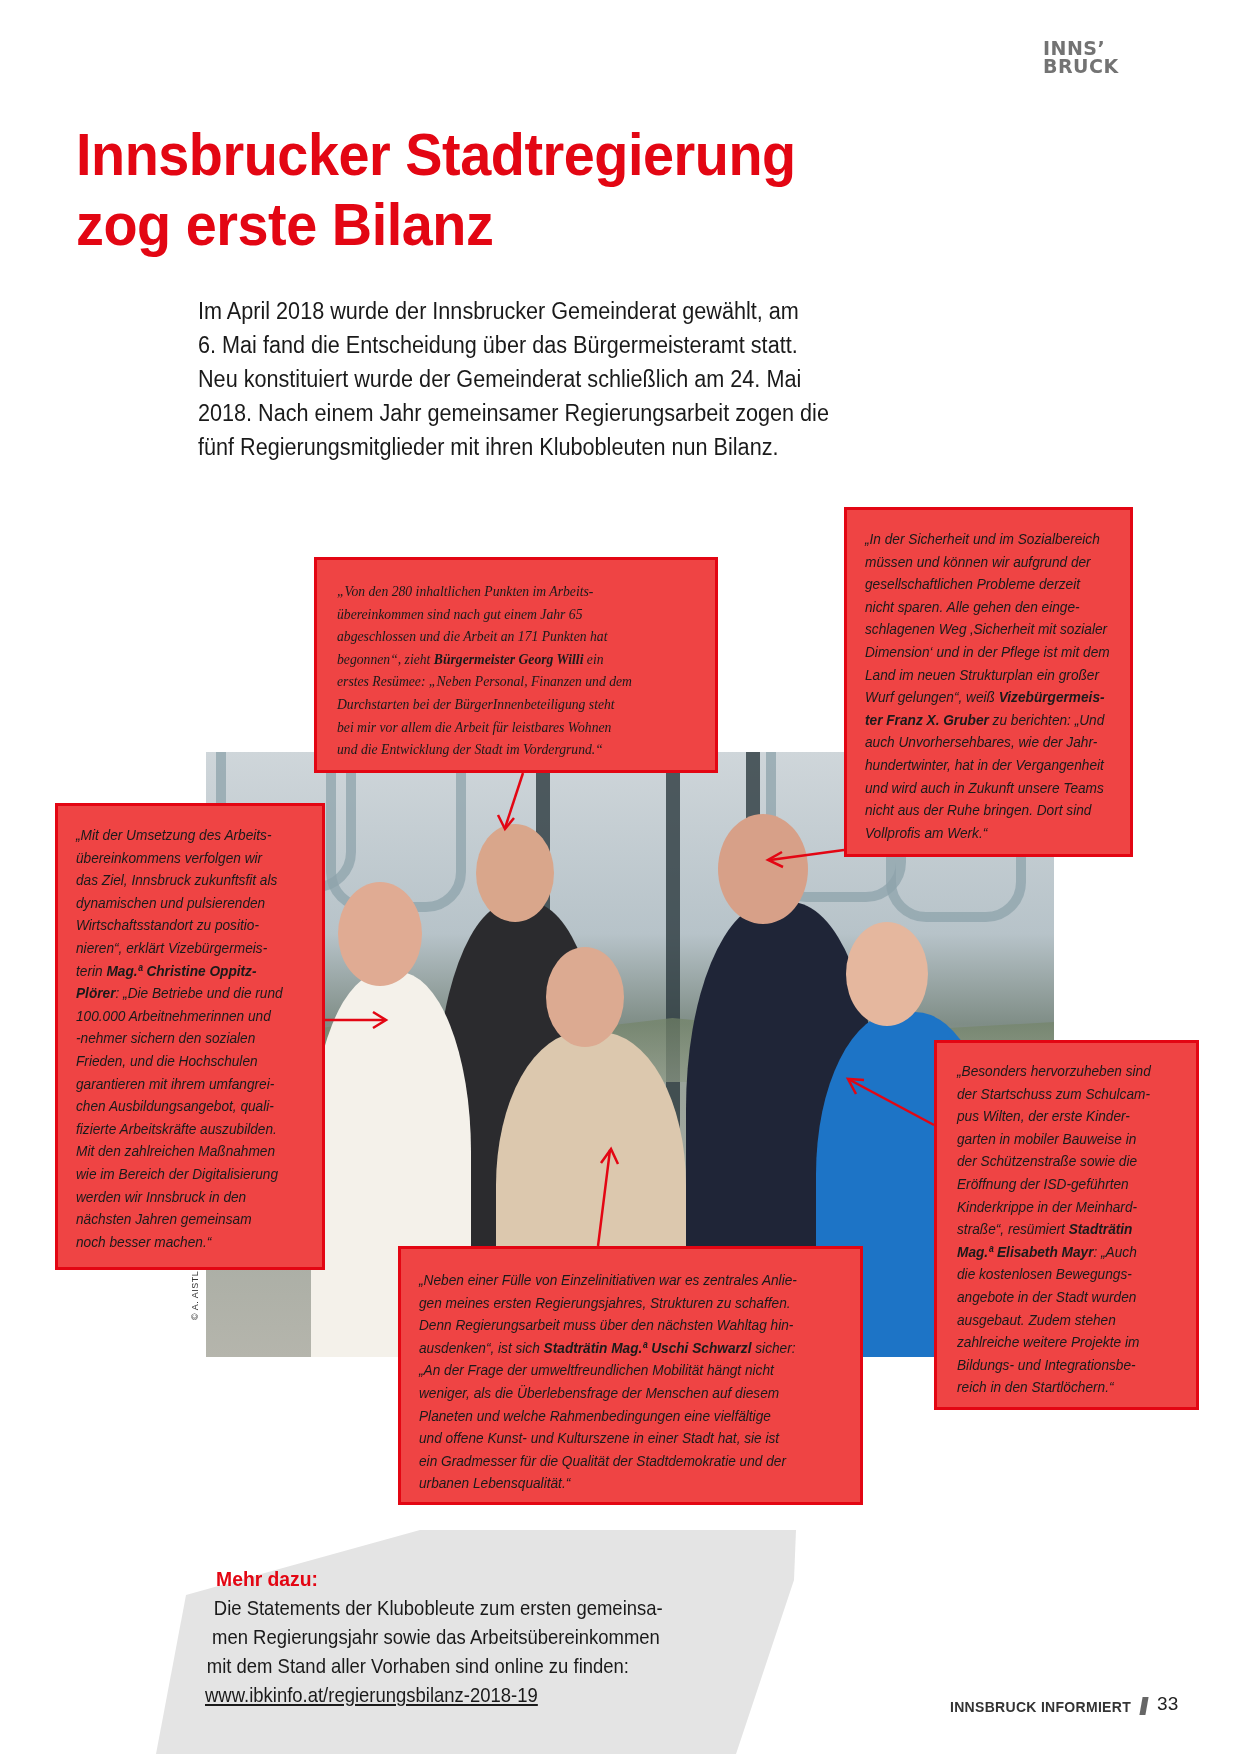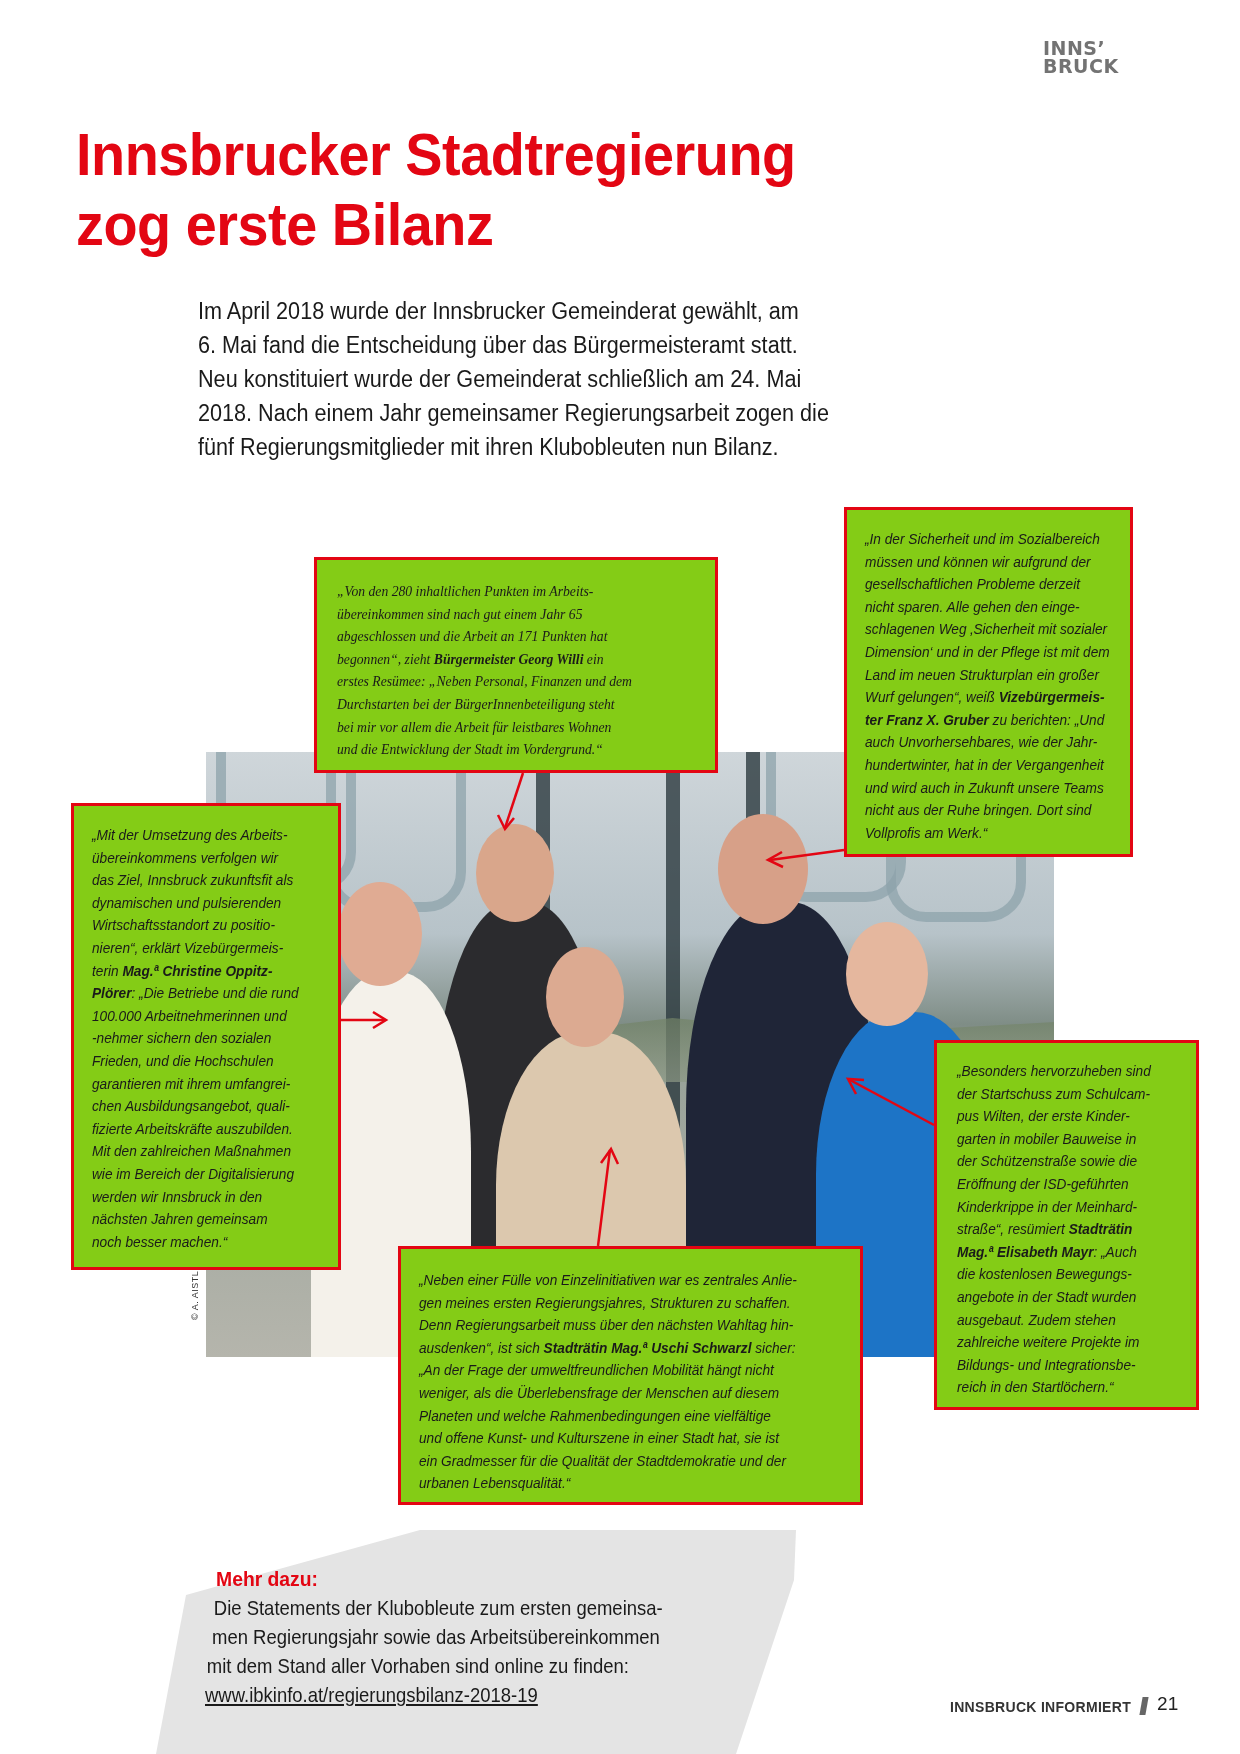--- a/index.html
+++ b/index.html
@@ -42,29 +42,29 @@
   }
   .person { position: absolute; border-radius: 45% 45% 0 0; }
   .head { position: absolute; border-radius: 50%; background: #e2b197; }
   .credit {
     position: absolute; left: 190px; top: 1320px; font-size: 9px; color: #333;
     transform: rotate(-90deg); transform-origin: left top; white-space: nowrap; letter-spacing: .5px;
   }
 
   
   .qbox {
-    position: absolute; background: #84cc16; border: 3px solid #e30613; box-sizing: border-box;
+    position: absolute; background: #ef4444; border: 3px solid #e30613; box-sizing: border-box;
     font-family: "Liberation Sans", sans-serif; font-style: italic; font-size: 15.2px; line-height: 22.6px;
     color: #1a1a1a;
   }
   .qbox .line { display: block; white-space: nowrap; transform: scaleX(0.9); transform-origin: left top; }
   .qbox b { font-weight: bold; }
   #q-willi { left: 314px; top: 557px; width: 404px; height: 216px; padding: 20px 0 0 20px; font-family: Liberation Serif, serif; }
   #q-gruber { left: 844px; top: 507px; width: 289px; height: 350px; padding: 18px 0 0 18px; }
-  #q-oppitz { left: 55px; top: 803px; width: 270px; height: 467px; padding: 18px 7px 0 18px; margin-left: 16px; }
+  #q-oppitz { left: 55px; top: 803px; width: 270px; height: 467px; padding: 18px 7px 0 18px; }
   #q-mayr { left: 934px; top: 1004px; width: 265px; height: 370px; padding: 17px 0 0 20px; margin-top: 36px; }
   #q-schwarzl { left: 398px; top: 1246px; width: 465px; height: 259px; padding: 20px 0 0 18px; }
 
   svg.arrows { position: absolute; left: 0; top: 0; width: 1240px; height: 1754px; pointer-events: none; }
 
   
   .grey-shape {
     position: absolute; left: 0; top: 0; width: 1240px; height: 1754px;
     background: #e4e4e4;
     clip-path: polygon(186px 1595px, 420px 1530px, 796px 1530px, 794px 1580px, 736px 1754px, 156px 1754px);
@@ -224,14 +224,14 @@
   <span class="more-title">Mehr dazu:</span>
   <span class="line" style="padding-left:10px;">Die Statements der Klubobleute zum ersten gemeinsa-</span>
   <span class="line" style="padding-left:8px;">men Regierungsjahr sowie das Arbeitsübereinkommen</span>
   <span class="line" style="padding-left:2px;">mit dem Stand aller Vorhaben sind online zu finden:</span>
   <span class="line"><a href="www.ibkinfo.at/regierungsbilanz-2018-19">www.ibkinfo.at/regierungsbilanz-2018-19</a></span>
 </div>
 
 <div class="footer">
   <span>INNSBRUCK INFORMIERT</span>
   <span class="slash"></span>
-  <span class="pagenum">21</span>
+  <span class="pagenum">33</span>
 </div>
 
 </body></html>

